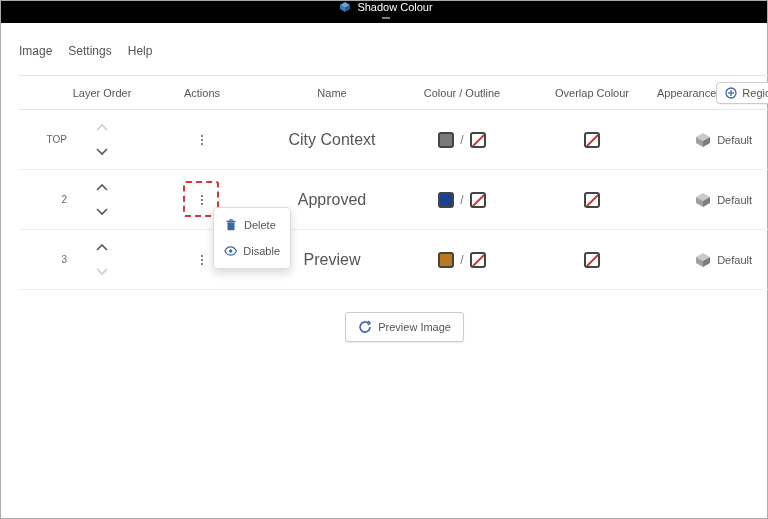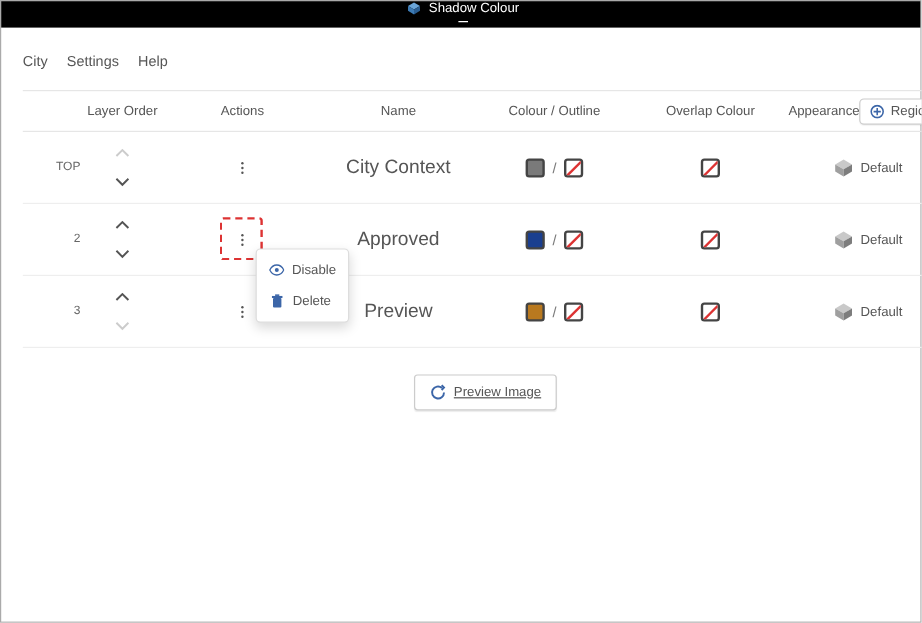--- a/index.html
+++ b/index.html
@@ -84,21 +84,20 @@
 
   .footer-buttons { margin-top:22px; display:flex; flex-direction:column; align-items:center; gap:14px;}
   .btn-primary {
     background:#3c66a8; color:#fff; border:none; border-radius:3px;
     padding:8px 14px; font-size:11px; box-shadow:0 1px 1px rgba(0,0,0,0.2);
   }
   .btn-secondary {
     background:#fff; color:#555; border:1px solid #ccc; border-radius:3px;
     padding:7px 12px; font-size:11px; display:flex; align-items:center; gap:6px;
     box-shadow:0 1px 1px rgba(0,0,0,0.08);
-    text-decoration:underline;
   }
 </style>
 </head>
 <body>
 
 <div class="window">
 
   <div class="titlebar">
     <div class="logo">
       <svg width="12" height="12" viewBox="0 0 12 12">
@@ -124,21 +123,21 @@
           <line x1="1" y1="1" x2="9" y2="9" stroke="#fff" stroke-width="1.2"></line>
           <line x1="9" y1="1" x2="1" y2="9" stroke="#fff" stroke-width="1.2"></line>
         </svg>
       </div>
   </div>
 
   <div class="content">
     <div class="page">
 
       <div class="menubar">
-        <span class="menu-item">City</span>
+        <span class="menu-item">Image</span>
         <span class="menu-item">Settings</span>
         <span class="menu-item">Help</span>
         <div class="brand">
           
           <span>1.8.0</span>
         </div>
       </div>
 
       <div class="table">
         <div class="hrow">
@@ -221,32 +220,32 @@
             <div style="position:relative">
               <div class="dash-box"></div>
               <div class="dots">
                   <span></span>
                   <span></span>
                   <span></span>
                 </div>
               <div class="popover">
                 <div class="pitem">
                   <svg viewBox="0 0 16 16">
-                      <path d="M1 8s2.5-5 7-5 7 5 7 5-2.5 5-7 5-7-5-7-5z" fill="none" stroke="#3c66a8" stroke-width="1.3"></path>
-                      <circle cx="8" cy="8" r="2" fill="#3c66a8"></circle>
-                    </svg>
-                  <span>Disable</span>
-                </div>
-                <div class="pitem">
-                  <svg viewBox="0 0 16 16">
                       <rect x="4" y="5" width="8" height="9" rx="1" fill="#3c66a8"></rect>
                       <rect x="3" y="3" width="10" height="2" fill="#3c66a8"></rect>
                       <rect x="6" y="1.5" width="4" height="1.5" fill="#3c66a8"></rect>
                     </svg>
                   <span>Delete</span>
+                </div>
+                <div class="pitem">
+                  <svg viewBox="0 0 16 16">
+                      <path d="M1 8s2.5-5 7-5 7 5 7 5-2.5 5-7 5-7-5-7-5z" fill="none" stroke="#3c66a8" stroke-width="1.3"></path>
+                      <circle cx="8" cy="8" r="2" fill="#3c66a8"></circle>
+                    </svg>
+                  <span>Disable</span>
                 </div>
               </div>
             </div>
           </div>
           <div class="name">Approved</div>
           <div class="coloroutline">
             <span class="swatch" style="background:#1b3f8f"></span>
             <span>/</span>
             <span class="none-swatch"></span>
           </div>

